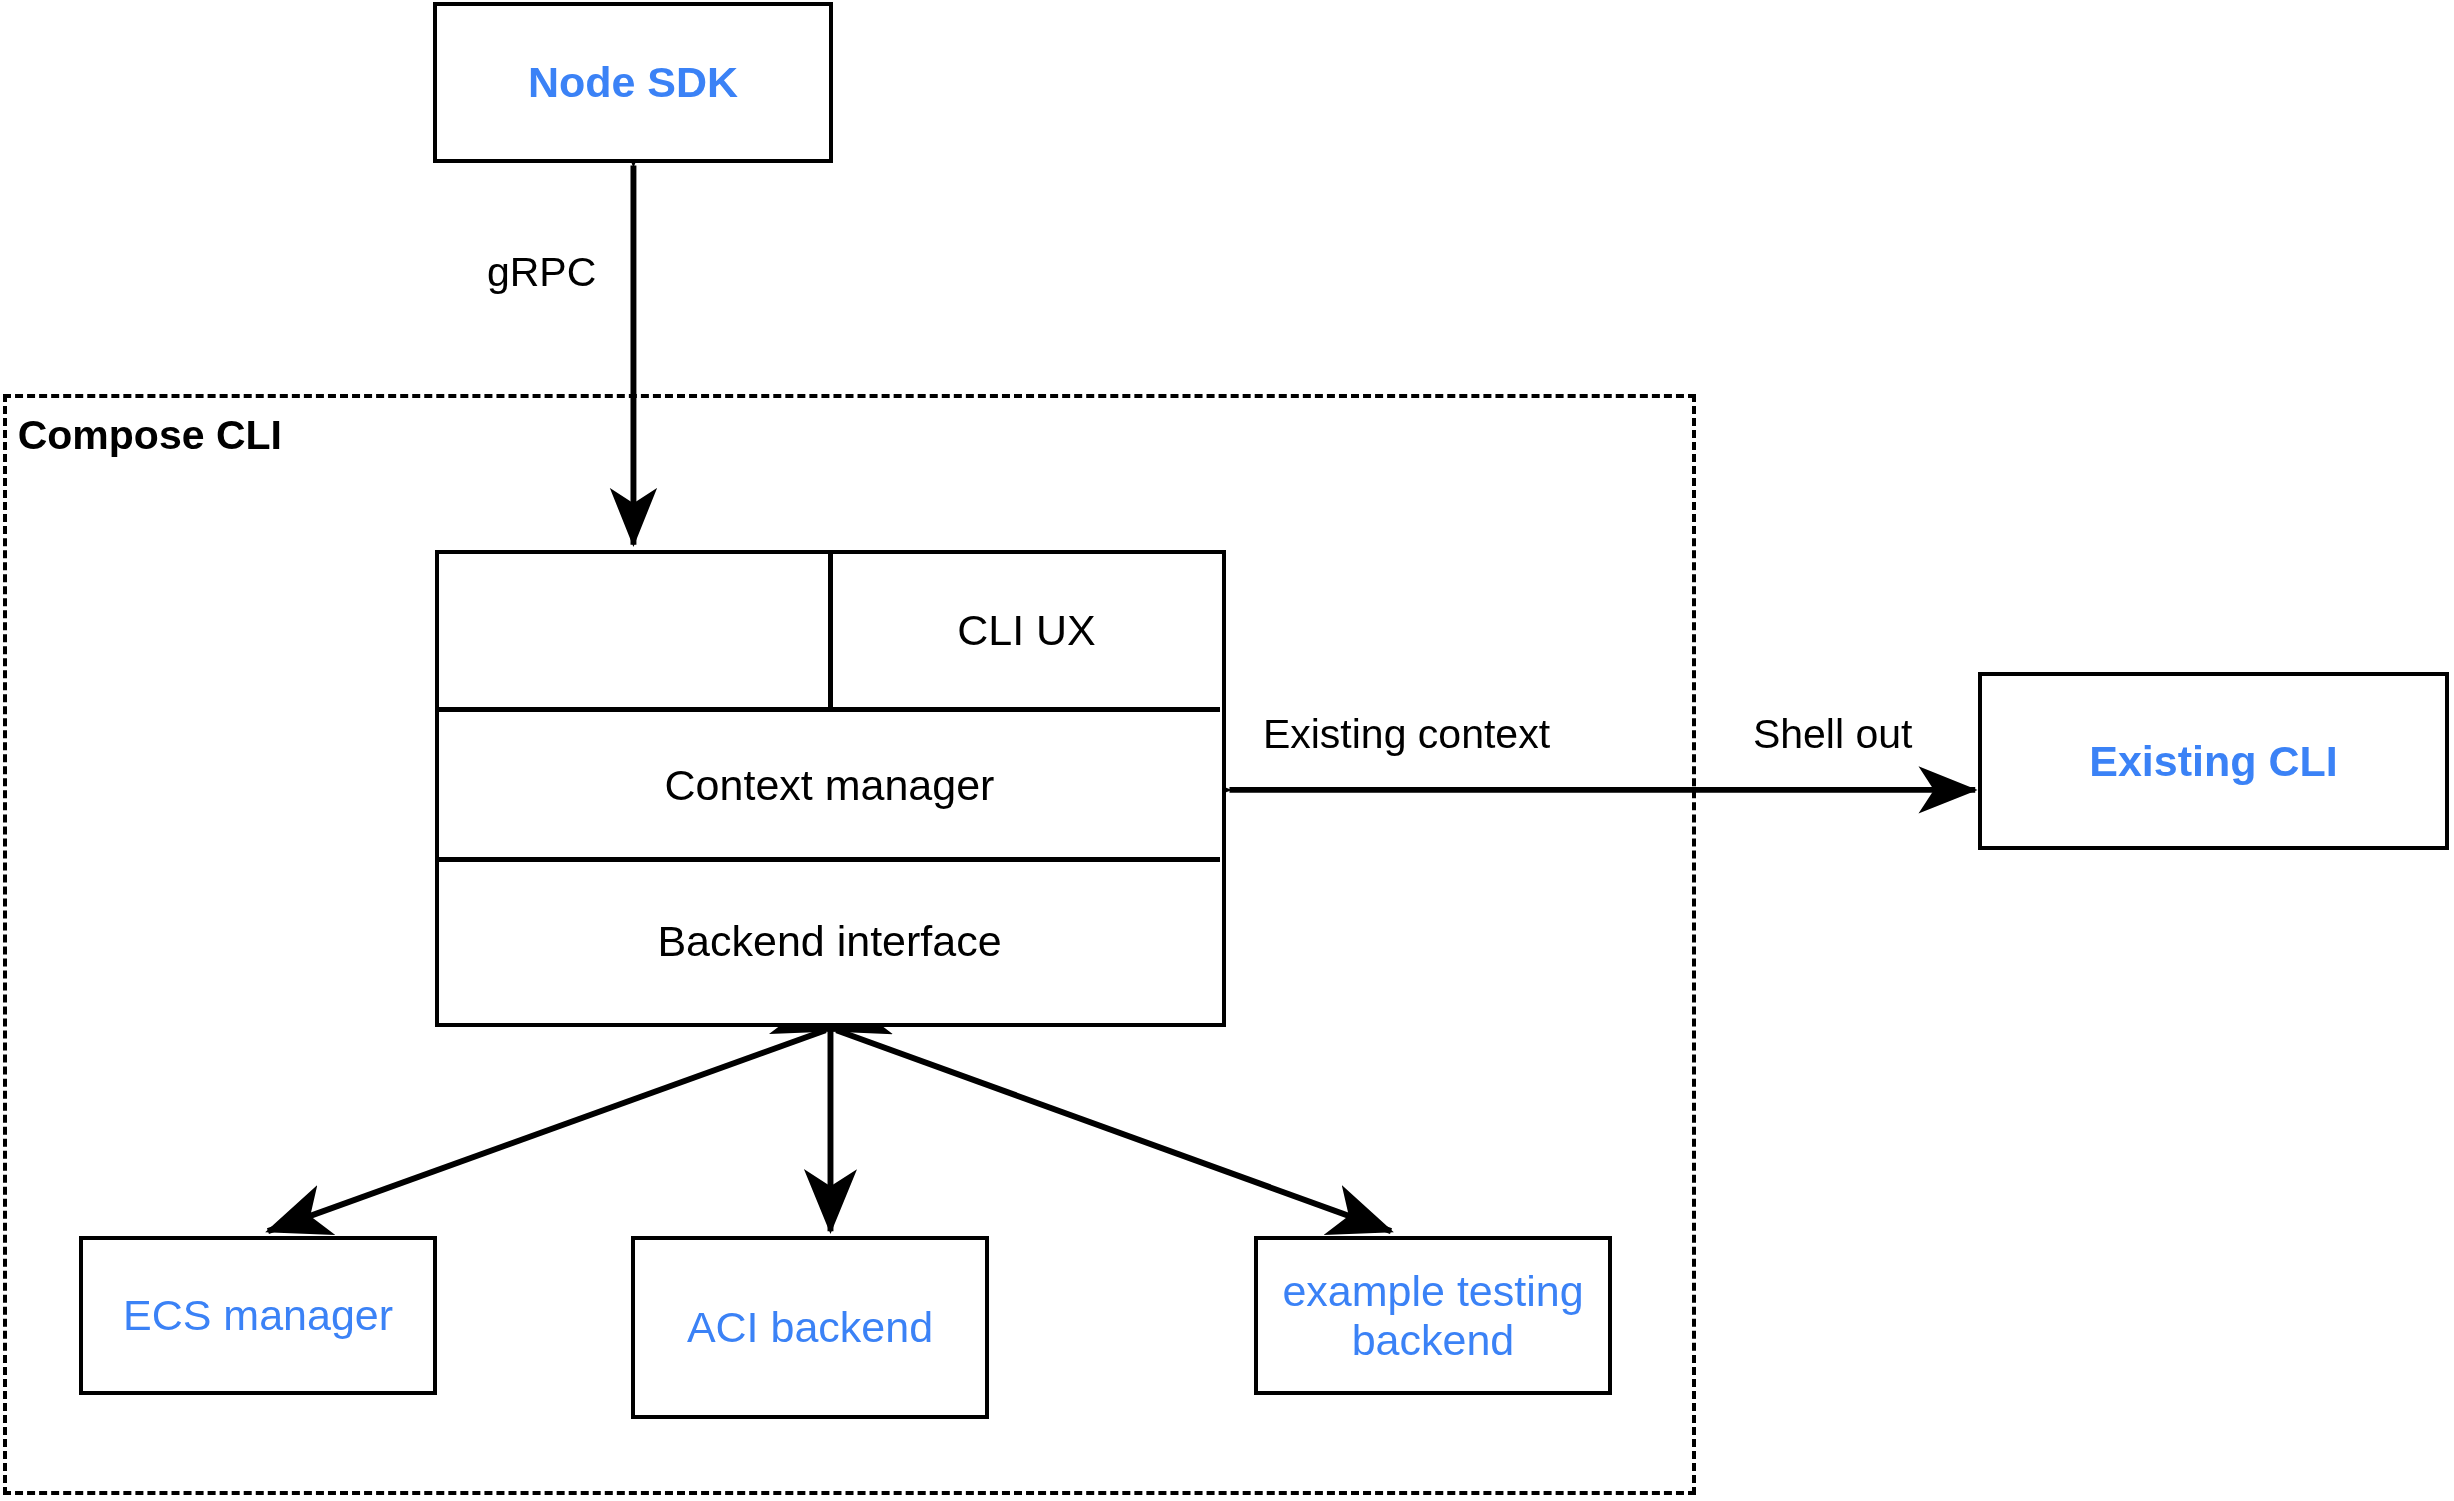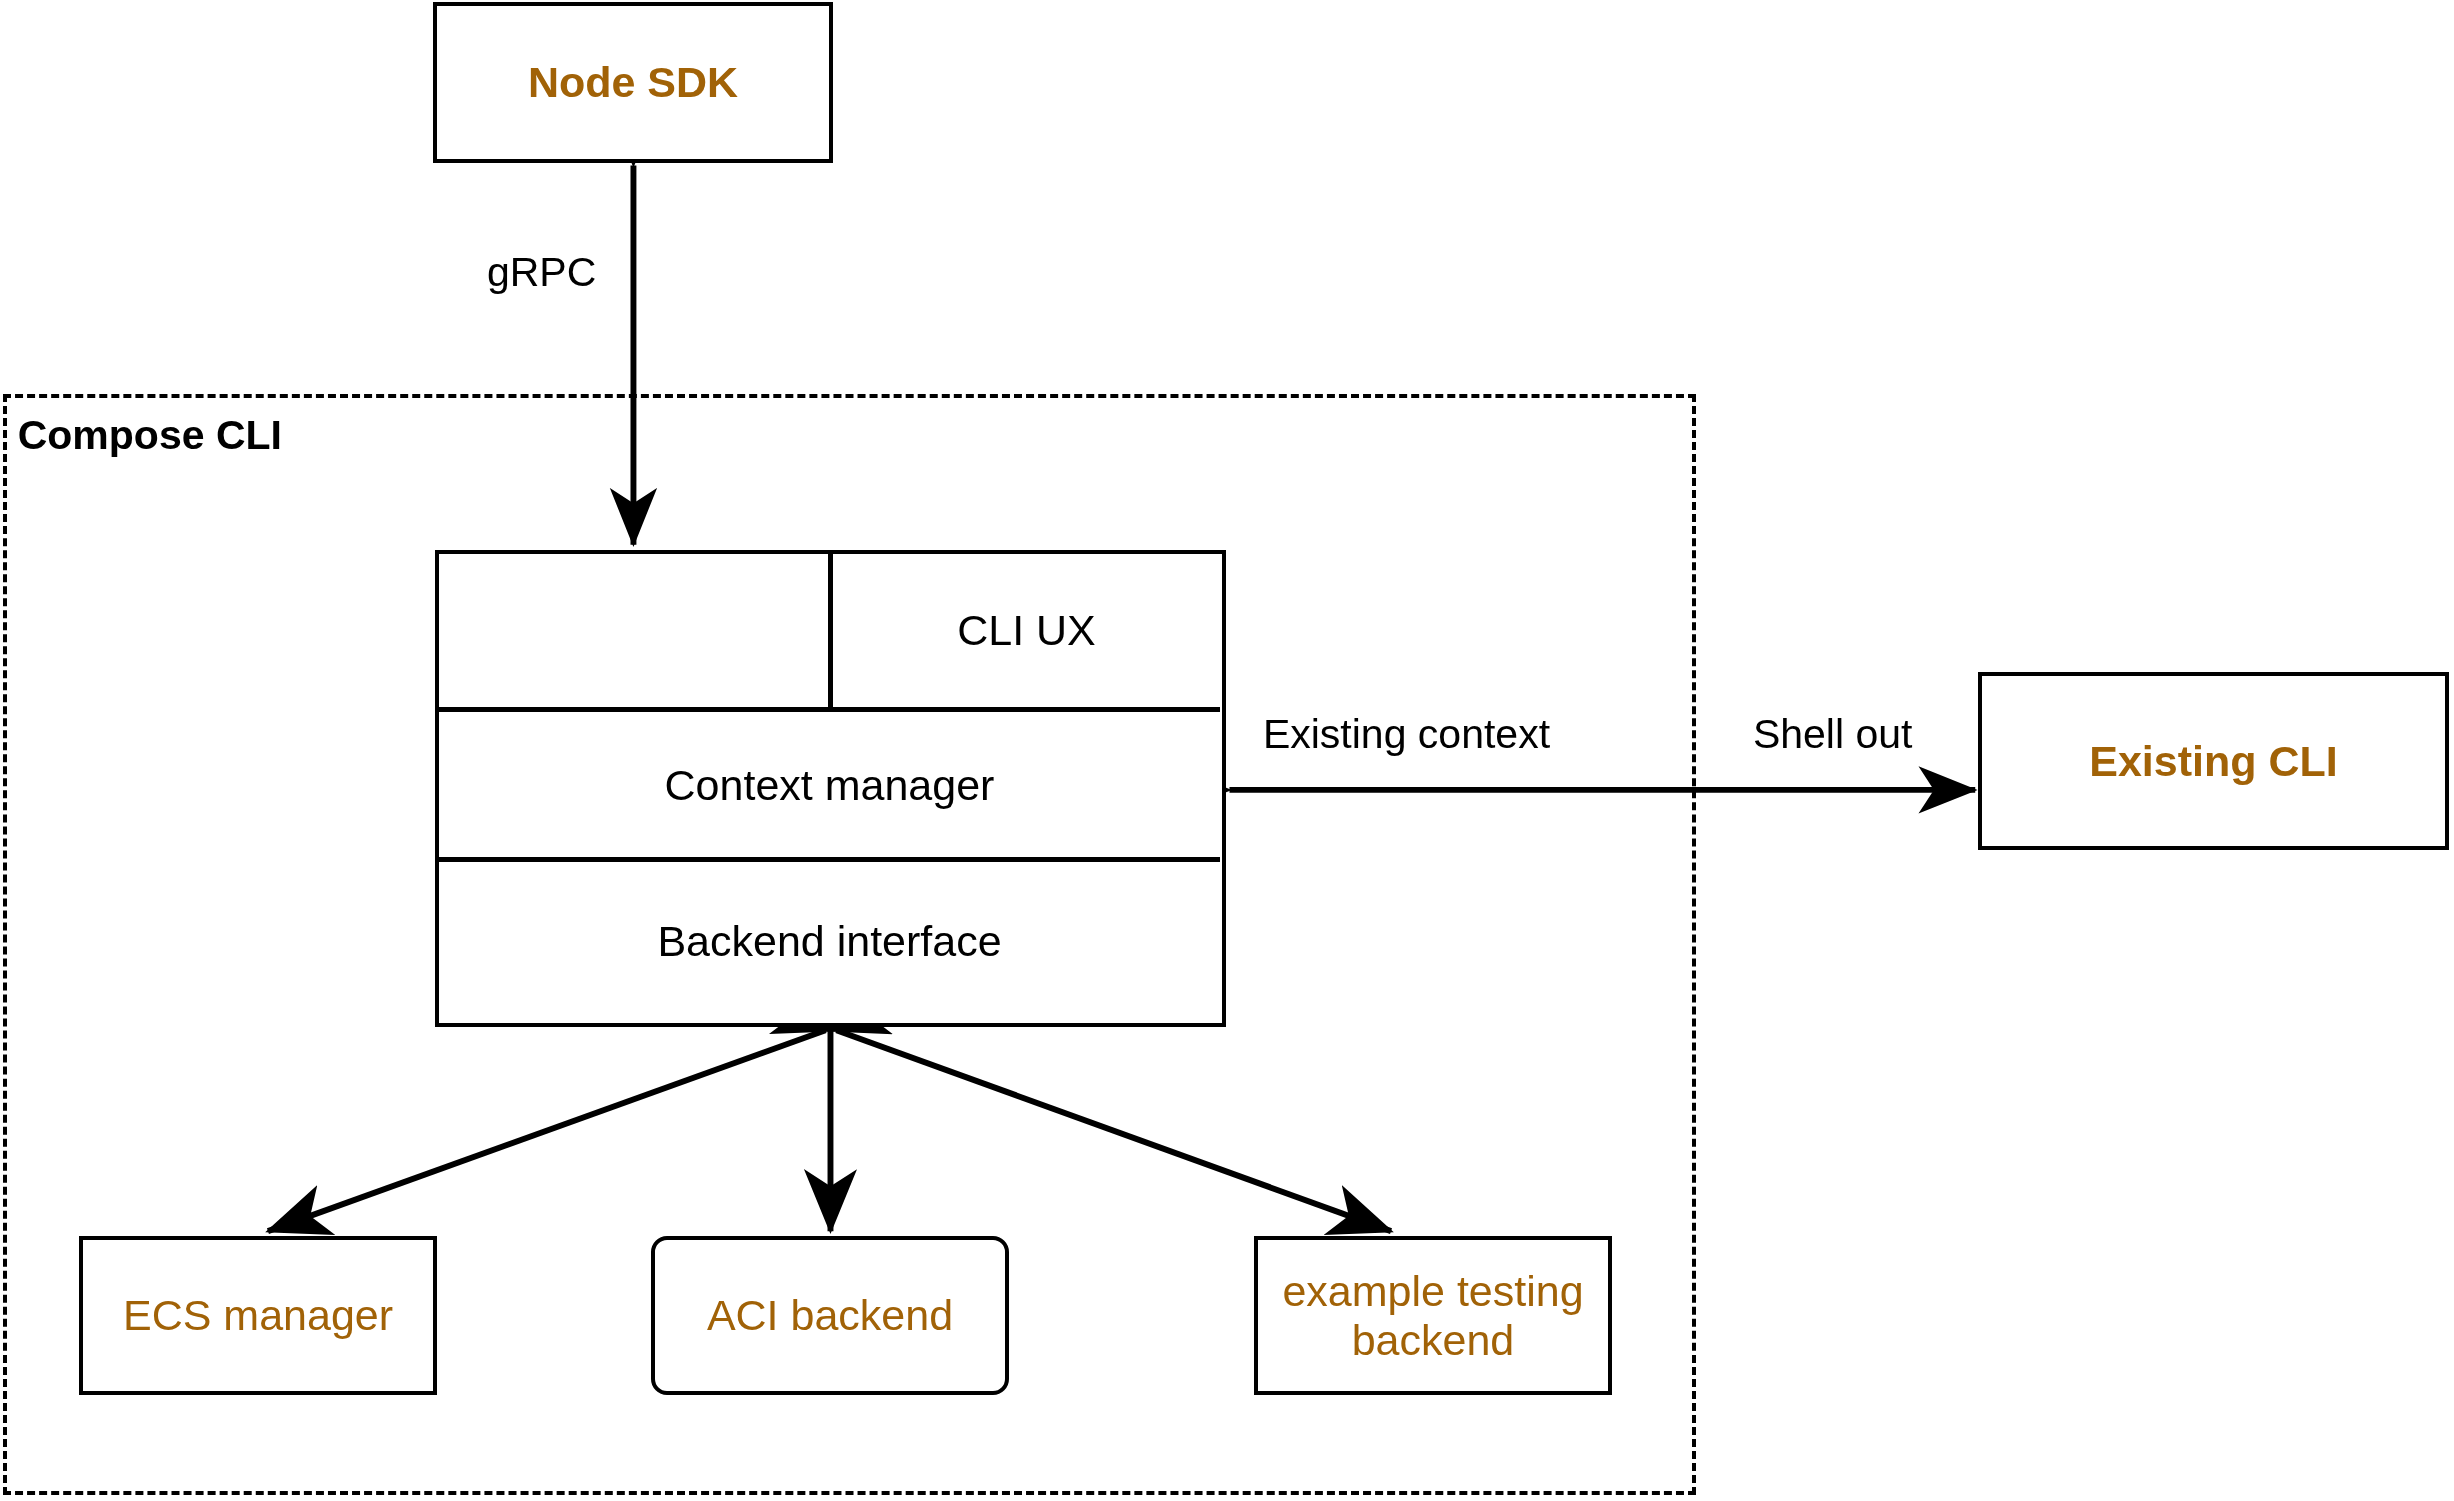--- a/index.html
+++ b/index.html
@@ -24,21 +24,21 @@
   }
   .node-box {
     position: absolute;
     box-sizing: border-box;
     border: 4.9px solid #000000;
     background: #ffffff;
     display: flex;
     align-items: center;
     justify-content: center;
     text-align: center;
-    color: #a16207;
+    color: #3b82f6;
     line-height: 1.12;
   }
   .node-label {
     font-size: 43px;
     font-weight: 400;
     padding: 0 9.9px;
     white-space: pre-line;
   }
   .node-label.bold {
     font-weight: 700;
@@ -159,21 +159,21 @@
   <div class="edge-label" style="left:1749px; top:711px;">Shell out</div>
 
   <div class="node-box" style="left:1978px; top:672px; width:471px; height:178px;">
     <span class="node-label bold">Existing CLI</span>
   </div>
 
   <div class="node-box" style="left:79px; top:1236px; width:358px; height:159px;">
     <span class="node-label">ECS manager</span>
   </div>
 
-  <div class="node-box" style="left:651px; top:1236px; width:358px; height:159px;border-radius:16px;">
+  <div class="node-box" style="left:631px; top:1236px; width:358px; height:183px;">
     <span class="node-label">ACI backend</span>
   </div>
 
   <div class="node-box" style="left:1222px; top:1236px; width:358px; height:159px;margin-left:32px;">
     <span class="node-label">example testing
 backend</span>
   </div>
 
 </div>
 

